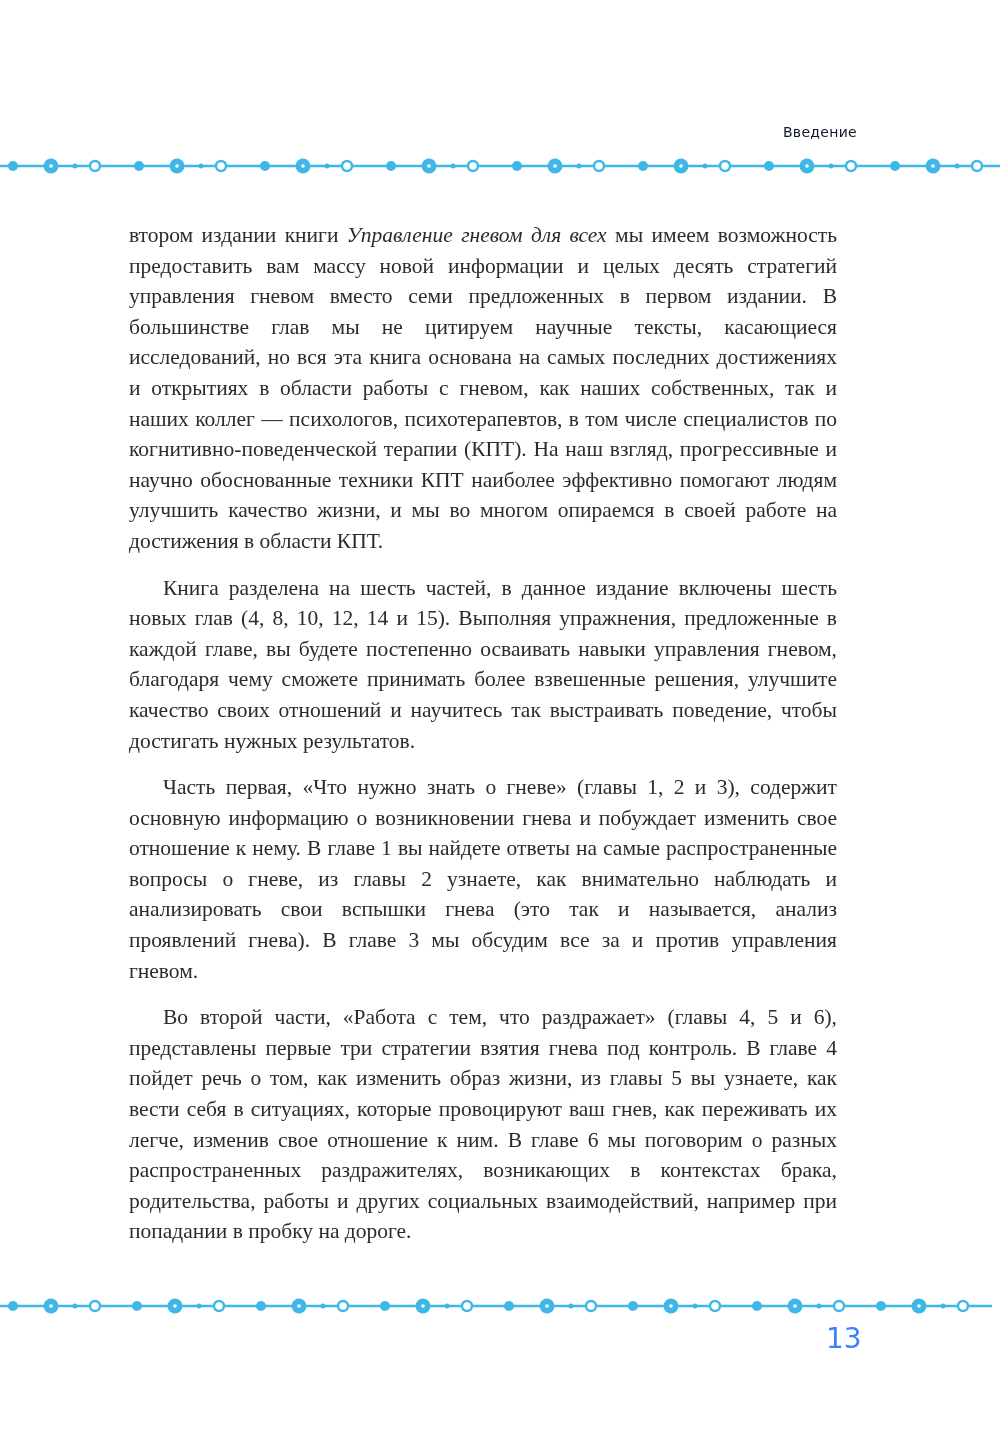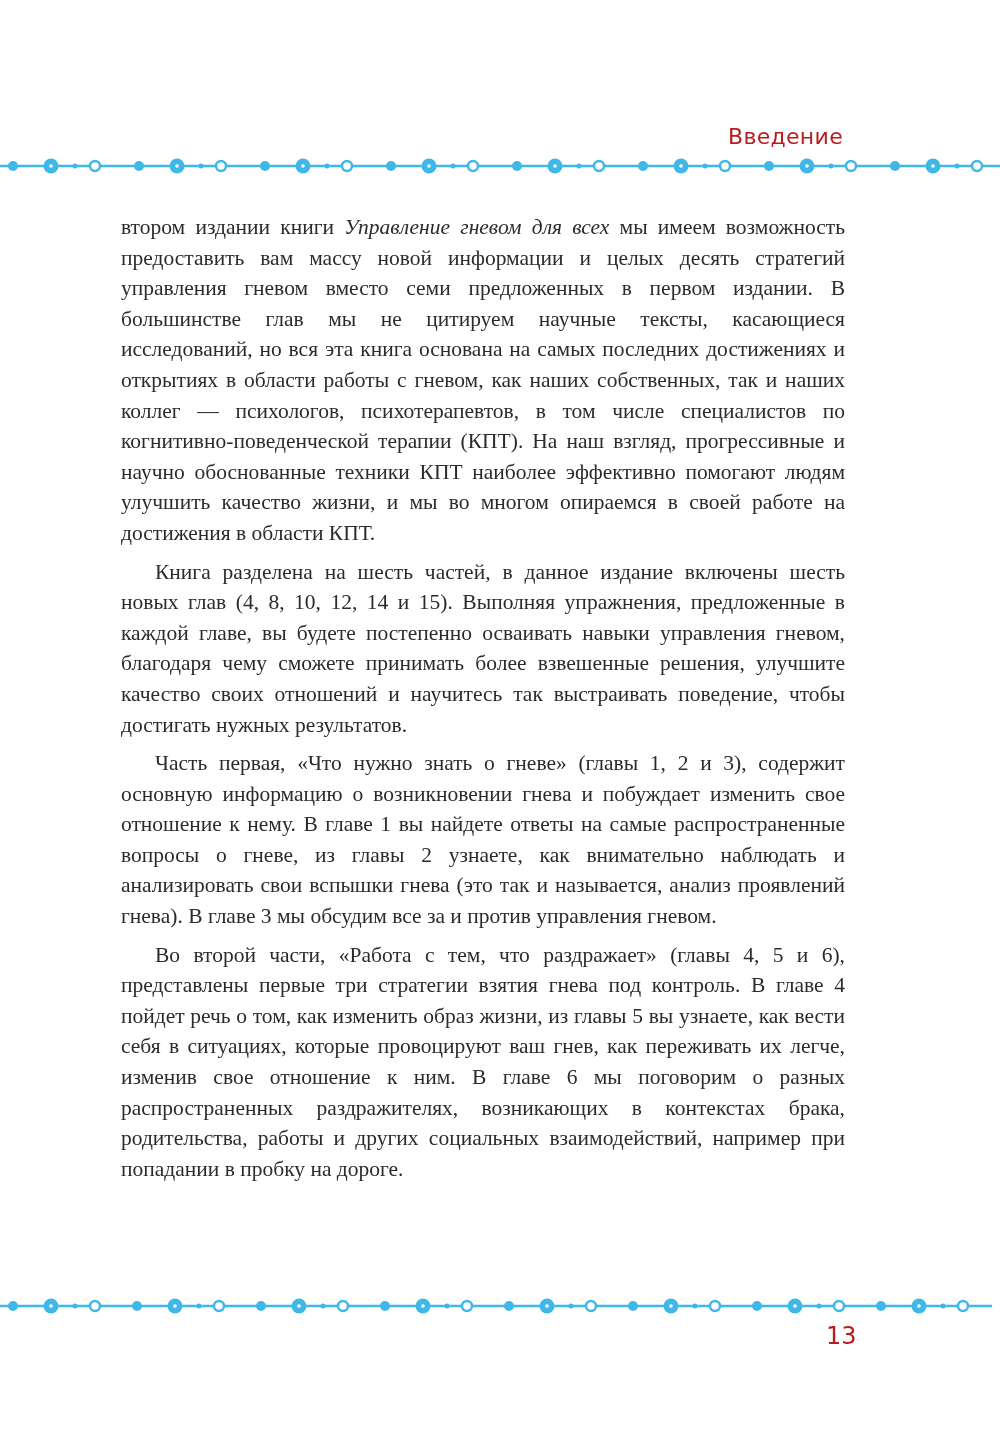--- a/index.html
+++ b/index.html
@@ -1,37 +1,37 @@
 <!DOCTYPE html>
 <html><head>
 <meta charset="utf-8">
 <style>
   html, body { margin: 0; padding: 0; background: #ffffff; }
   body { width: 1000px; height: 1441px; position: relative; overflow: hidden; }
   .running-head {
-    position: absolute; top: 124px; right: 157px;
-    font-family: "DejaVu Sans", sans-serif; font-size: 22px;
-    color: #b91c1c; letter-spacing: 0.3px;
+    position: absolute; top: 124px; right: 143px;
+    font-family: "DejaVu Sans", sans-serif; font-size: 14px;
+    color: #0f172a; letter-spacing: 0.3px;
   }
   .rule { position: absolute; left: 0; height: 24px; }
   .rule svg { display: block; }
   .rule-top { top: 154px; width: 1000px; }
   .rule-bottom { top: 1294px; width: 992px; }
   .body-text {
     position: absolute; left: 113px; top: 204px; width: 740px;
     font-family: "Liberation Serif", "DejaVu Serif", serif;
     font-size: 21.5px; line-height: 30.6px; color: #2b2b2b;
     text-align: justify; hyphens: manual;
   }
-  .body-text p { margin: 8px; text-indent: 0; }
+  .body-text p { margin: 16px; text-indent: 0; }
   .body-text p.indent { text-indent: 34px; }
   .body-text em { font-style: italic; }
   .page-number {
     position: absolute; top: 1322px; left: 826px;
-    font-family: "DejaVu Sans", sans-serif; font-size: 24px; color: #b91c1c;
+    font-family: "DejaVu Sans", sans-serif; font-size: 28px; color: #3b82f6;
   }
 </style>
 </head>
 <body>
 
 <div class="running-head">Введение</div>
 
 <div class="rule rule-top">
   <svg id="svg-top" width="1000" height="24" viewBox="0 0 1000 24">
       <line x1="0" x2="1000" y1="12" y2="12" stroke="#3fb8e8" stroke-width="2.5"></line>

